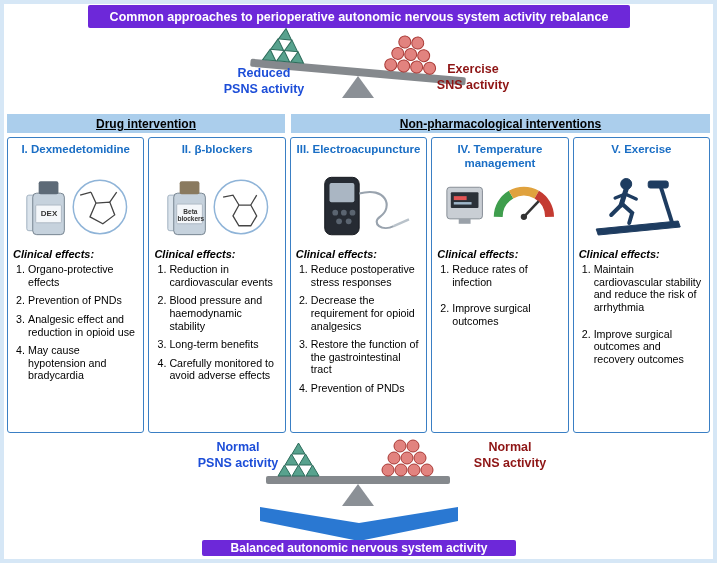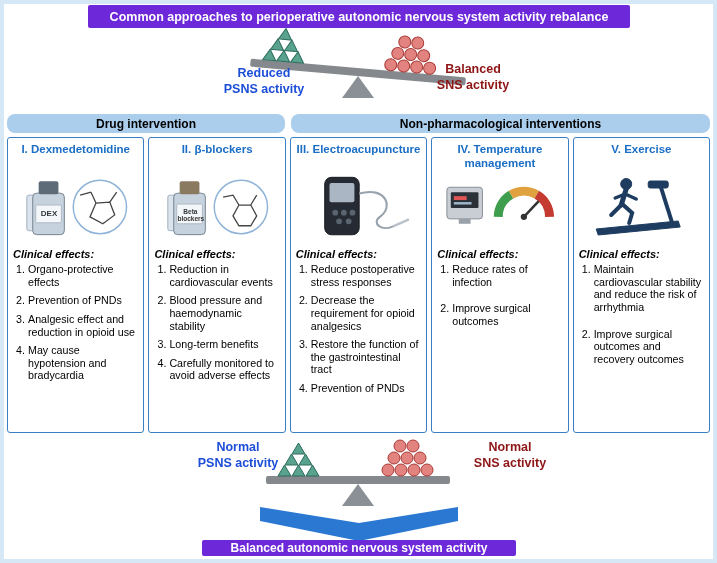--- a/index.html
+++ b/index.html
@@ -16,21 +16,21 @@
 
   .ml { white-space: pre-line; }
 
   .balance-label { position:absolute; font-weight:bold; font-size:12.5px;
                    text-align:center; line-height:1.25; }
   .teal    { color:#1d4ed8; }
   .darkred { color:#8e1515; }
 
   .sec-header { position:absolute; top:114px; height:19px; background:#abceec;
                 display:flex; align-items:center; justify-content:center;
-                font-weight:bold; font-size:12px; color:#000; border-radius:8px; }
+                font-weight:bold; font-size:12px; color:#000; border-radius:0;text-decoration:underline; }
   .sec-drug     { left:7px;   width:278px; }
   .sec-nonpharm { left:291px; width:419px; }
 
   .panels { position:absolute; left:7px; top:137px; width:703px; height:296px;
             display:flex; gap:4px; }
   .panel  { flex:1; background:#fff; border:1.6px solid #3a7fc4; border-radius:3px;
             padding:5px 5px 3px; display:flex; flex-direction:column; overflow:hidden; }
   .panel-title { color:#1a6ec5; font-weight:bold; font-size:11.5px; text-align:center;
                  min-height:28px; line-height:1.2; }
   .panel-icon  { position:relative; height:72px; margin:0 0 3px; flex:none; }
@@ -73,21 +73,21 @@
         <circle cx="158" cy="36" r="6"></circle>
           <circle cx="171" cy="36" r="6"></circle>
           <circle cx="184" cy="36" r="6"></circle>
         <circle cx="164" cy="24" r="6"></circle>
           <circle cx="177" cy="24" r="6"></circle>
       </g>
     </g>
   </svg>
   <div class="balance-label teal ml" style="left:204px;top:66px;width:120px">Reduced
 PSNS activity</div>
-  <div class="balance-label darkred ml" style="left:413px;top:62px;width:120px">Balanced
+  <div class="balance-label darkred ml" style="left:413px;top:62px;width:120px">Exercise
 SNS activity</div>
 
   <div class="sec-header sec-drug">Drug intervention</div>
   <div class="sec-header sec-nonpharm">Non-pharmacological interventions</div>
 
   <div class="panels">
 
     <div class="panel">
       <div class="panel-title ml">I. Dexmedetomidine</div>
       <div class="panel-icon">

